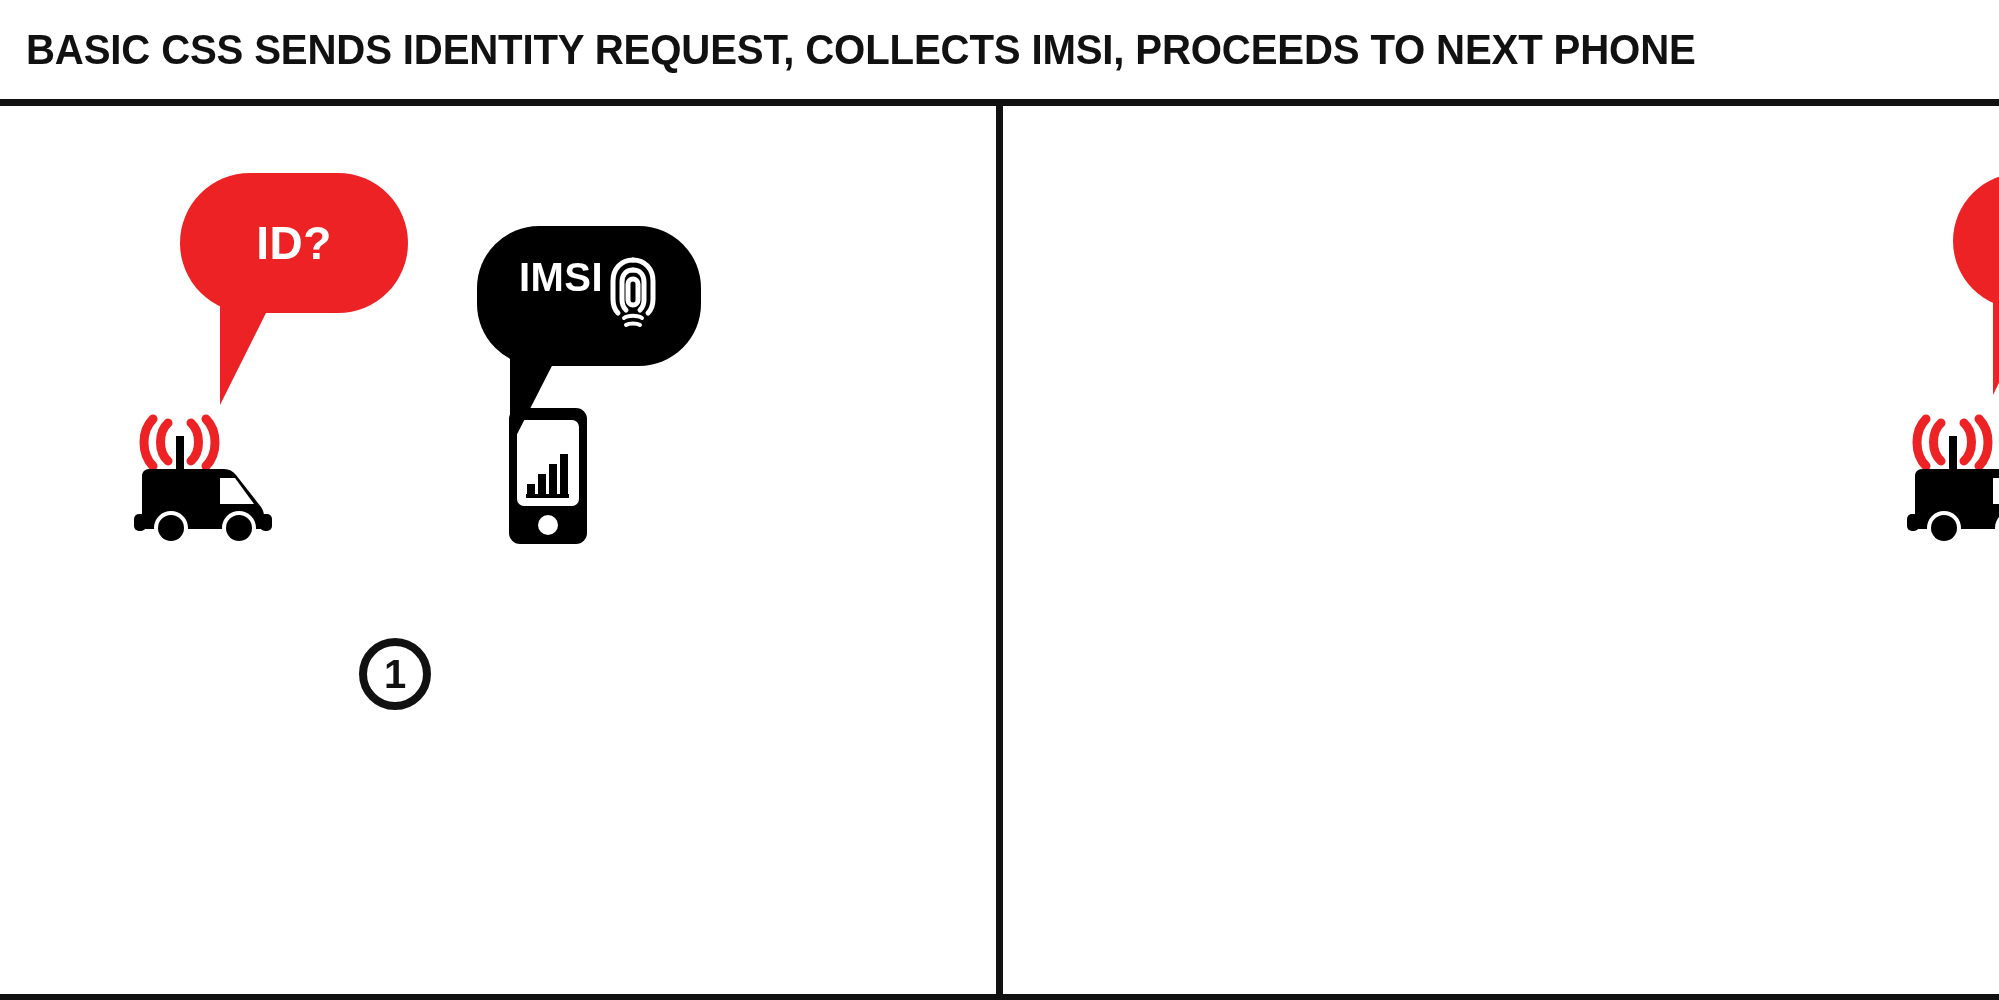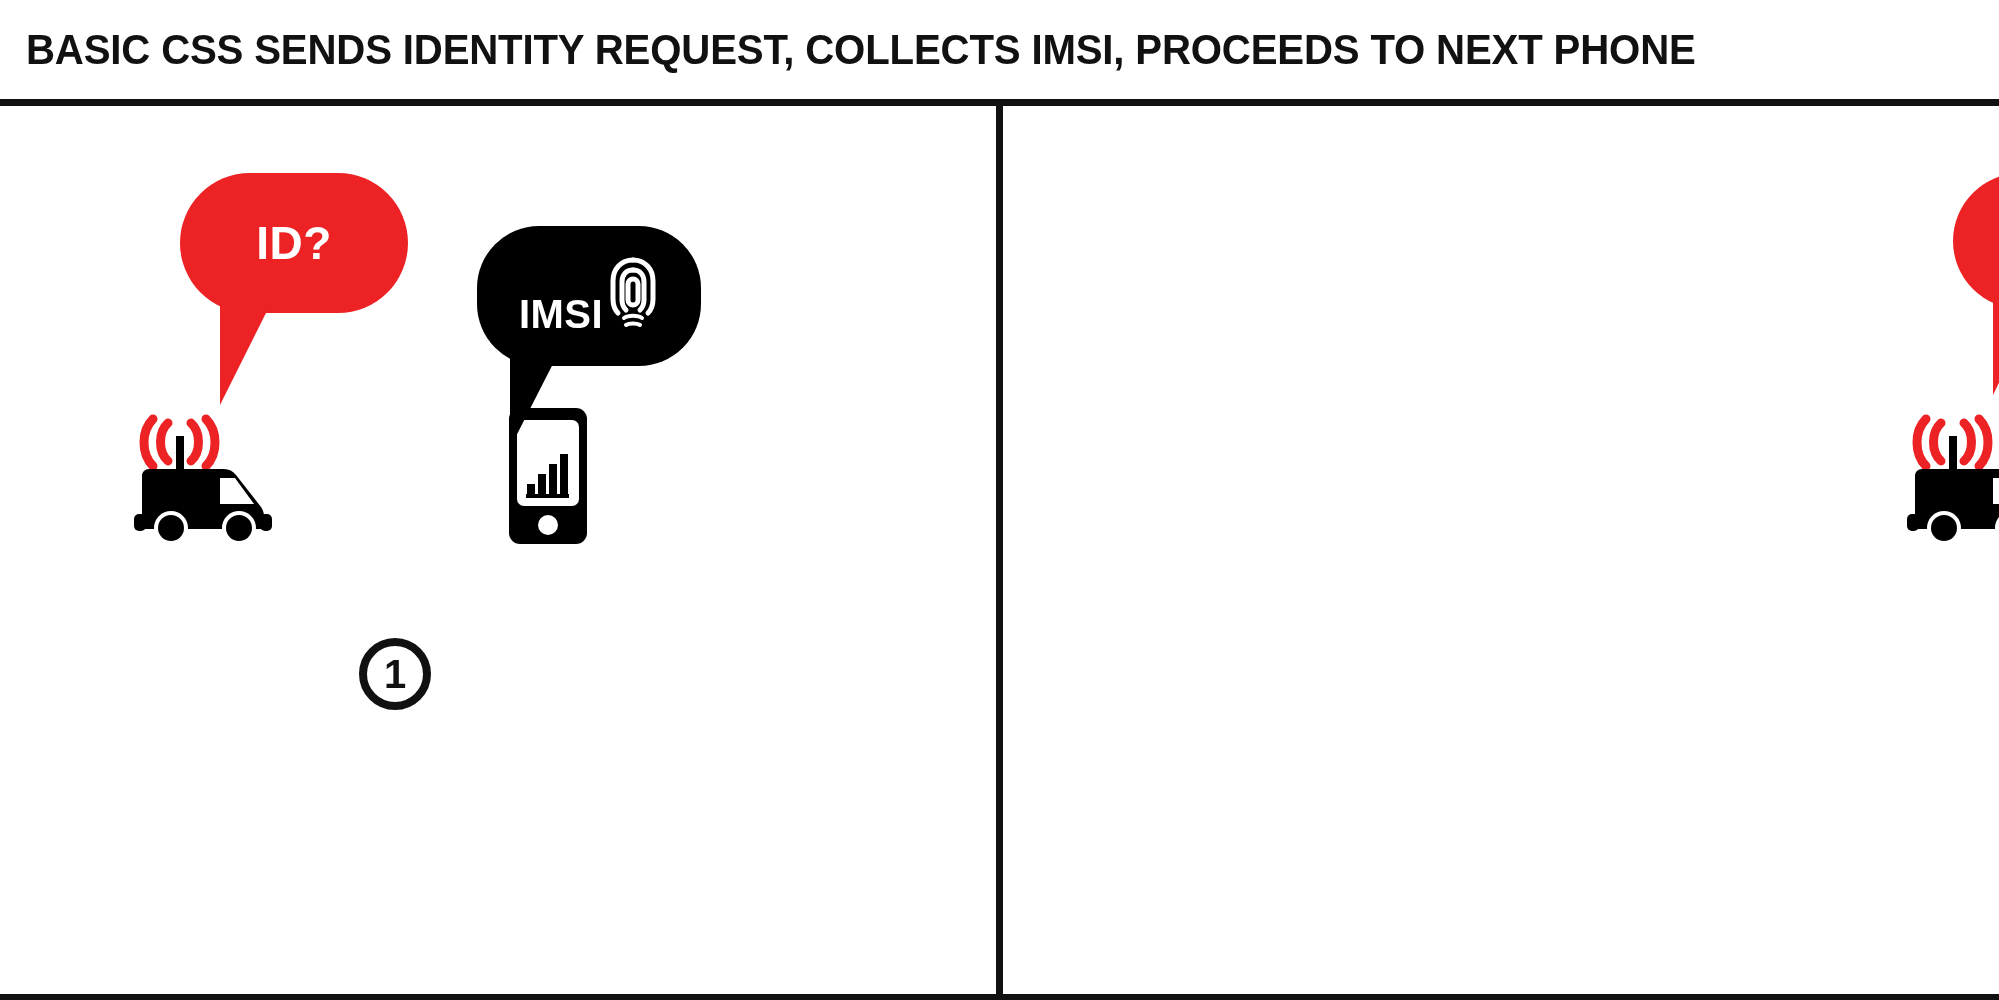--- a/index.html
+++ b/index.html
@@ -146,21 +146,21 @@
   #bubble-imsi .bubble-label { font-size: 40px; }
   #bubble-imsi .bubble-tail {
     left: 33px;
     top: 128px;
     border-left: 0px solid transparent;
     border-right: 48px solid transparent;
     border-top: 94px solid #000000;
   }
   .imsi-inner {
     display: flex;
-    align-items: flex-end;
+    align-items: flex-start;
     gap: 4px;
   }
 
   
   #bubble-id-2 {
     left: 950px;
     top: 67px;
     width: 222px;
     height: 136px;
   }

